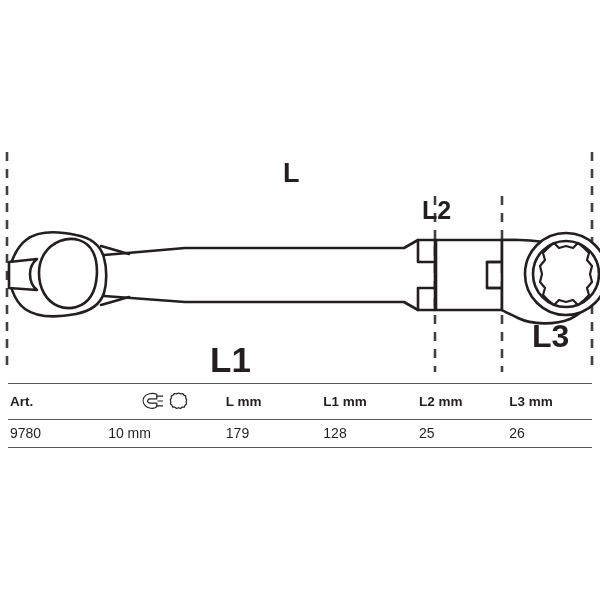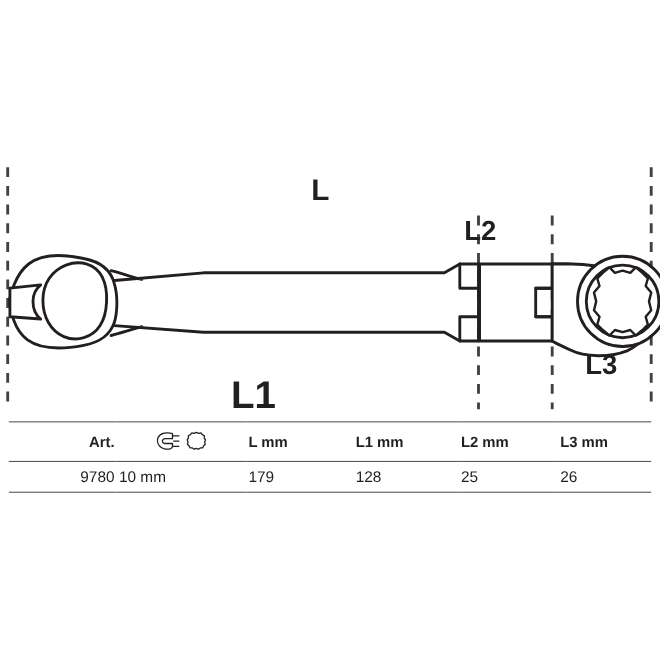--- a/index.html
+++ b/index.html
@@ -39,21 +39,21 @@
     position: absolute;
     font-family: "Liberation Sans", sans-serif;
     font-weight: bold;
     color: #231f20;
     white-space: nowrap;
     line-height: 1;
   }
   #label-L  { left: 283px; top: 160px; font-size: 27px; }
   #label-L1 { left: 210px; top: 342px; font-size: 35px; }
   #label-L2 { left: 422px; top: 198px; font-size: 25px; }
-  #label-L3 { left: 532px; top: 320px; font-size: 25px; }
+  #label-L3 { left: 532px; top: 320px; font-size: 32px; }
 
   
   #spec-table {
     position: absolute;
     left: 8px;
     top: 383px;
     width: 584px;
     border-collapse: collapse;
     font-family: "Liberation Sans", sans-serif;
   }
@@ -70,21 +70,21 @@
   }
   #spec-table tbody td {
     font-size: 14px;
     font-weight: normal;
     color: #231f20;
     padding: 5px 2px 6px 2px;
     border-bottom: 1.6px solid #58595b;
     text-align: left;
     vertical-align: middle;
   }
-  #spec-table th.col-art, #spec-table td.col-art { width: 100px; text-align: right; }
+  #spec-table th.col-art, #spec-table td.col-art { width: 100px; text-align: left; }
   #spec-table th.col-size, #spec-table td.col-size { width: 120px; }
   #spec-table th.col-l,  #spec-table td.col-l  { width: 100px; }
   #spec-table th.col-l1, #spec-table td.col-l1 { width: 98px; }
   #spec-table th.col-l2, #spec-table td.col-l2 { width: 92px; }
   #spec-table th.col-l3, #spec-table td.col-l3 { width: 86px; }
 
   .size-icons {
     display: flex;
     align-items: center;
     justify-content: center;

